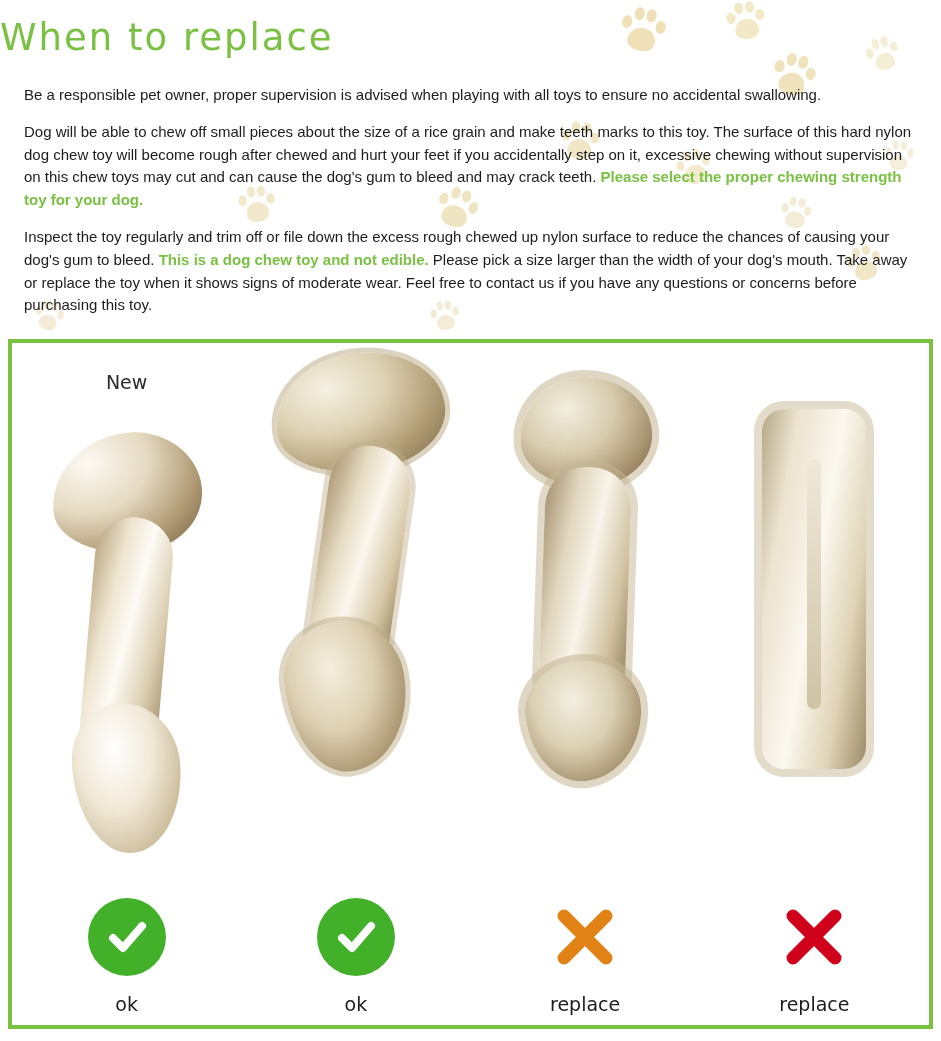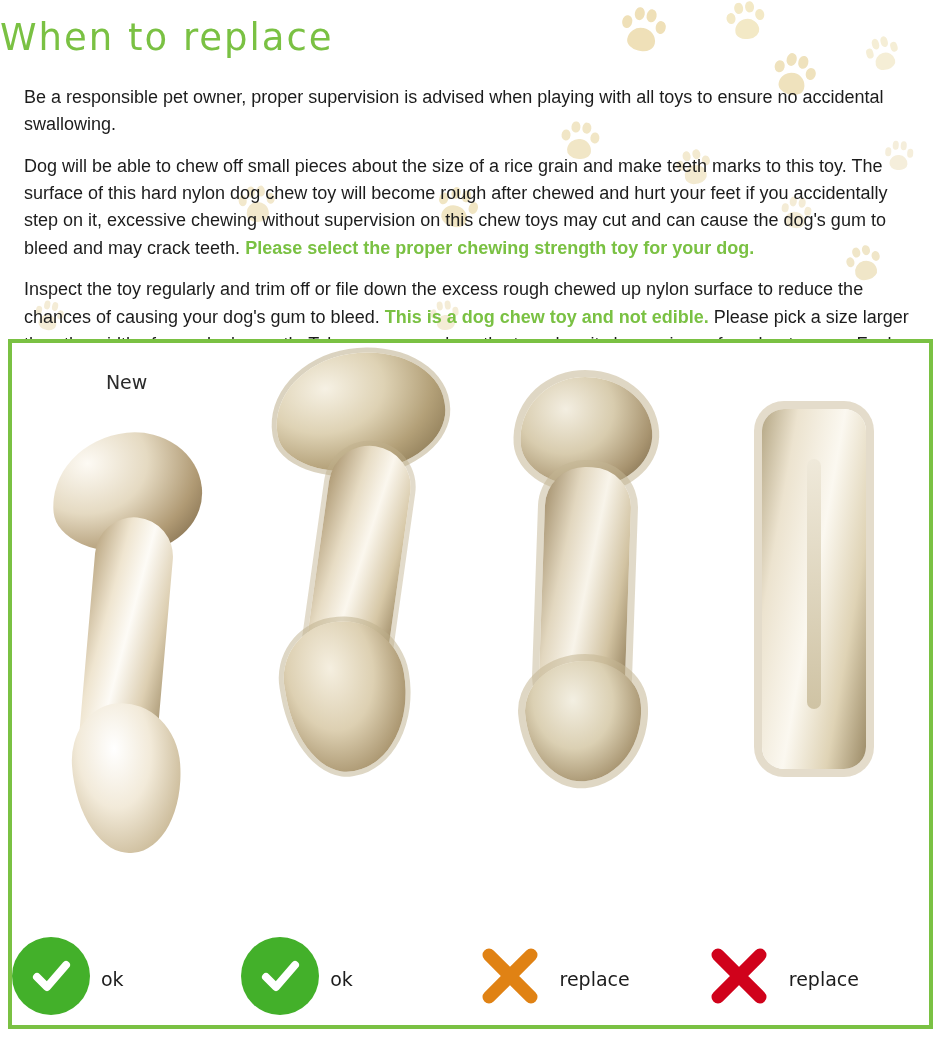--- a/index.html
+++ b/index.html
@@ -51,21 +51,21 @@
     color: #7ac143;
     font-weight: 400;
   }
 
   
   .copy {
     position: absolute;
     left: 24px;
     top: 84px;
     width: 893px;
-    font-size: 18px;
+    font-size: 15px;
     line-height: 1.52;
     color: #1c1c1c;
   }
   .copy p { margin: 0 0 14px 0; }
   .copy p:last-child { margin-bottom: 16px; }
   .g { color: #7ac143; font-weight: bold; }
 
   
   .panel {
     position: absolute;
@@ -214,21 +214,21 @@
     border-radius: 10px;
     background: linear-gradient(180deg, #efe9da, #cfc3a4);
   }
 
   
   .verdict {
     position: absolute;
     bottom: 10px;
     left: 0; right: 0;
     display: flex;
-    flex-direction: row;
+    flex-direction: column;
     align-items: center;
     gap: 11px;
   }
   .mark-ok {
     width: 78px; height: 78px;
     border-radius: 50%;
     background: #43b02a;
     display: flex;
     align-items: center;
     justify-content: center;

